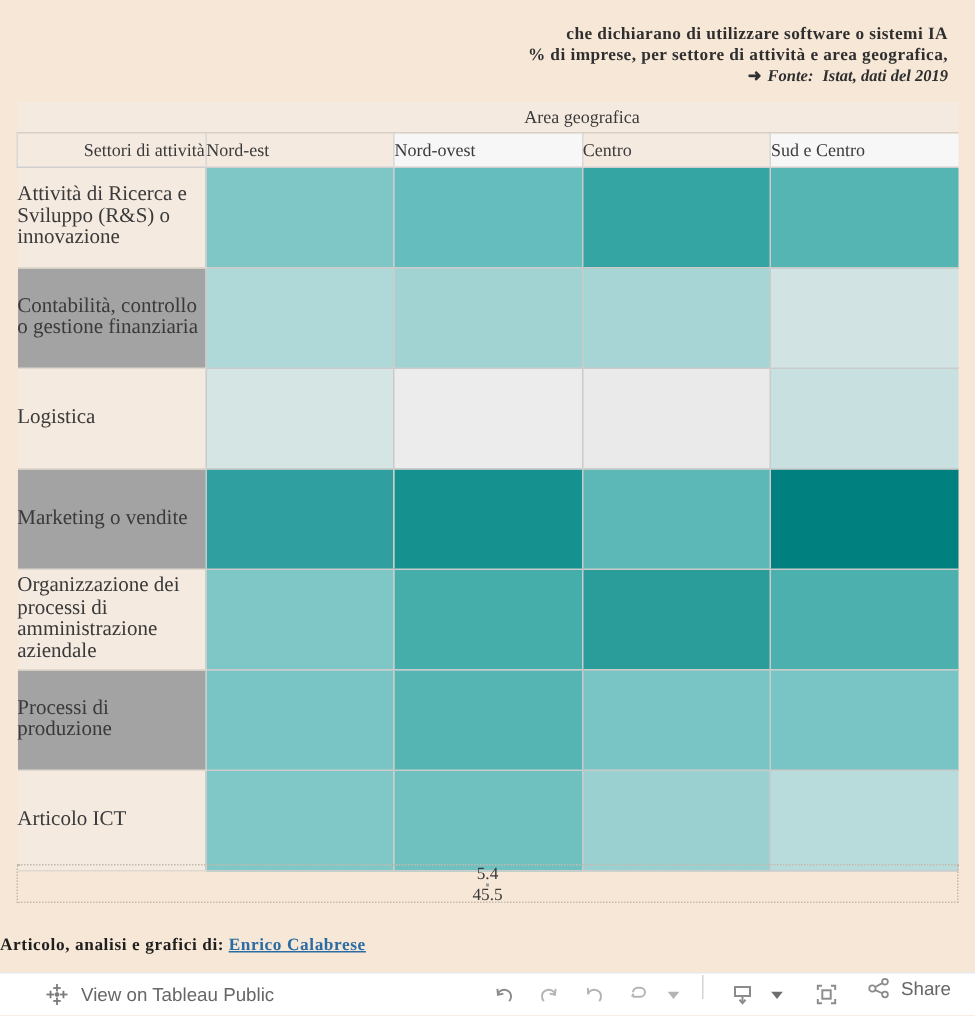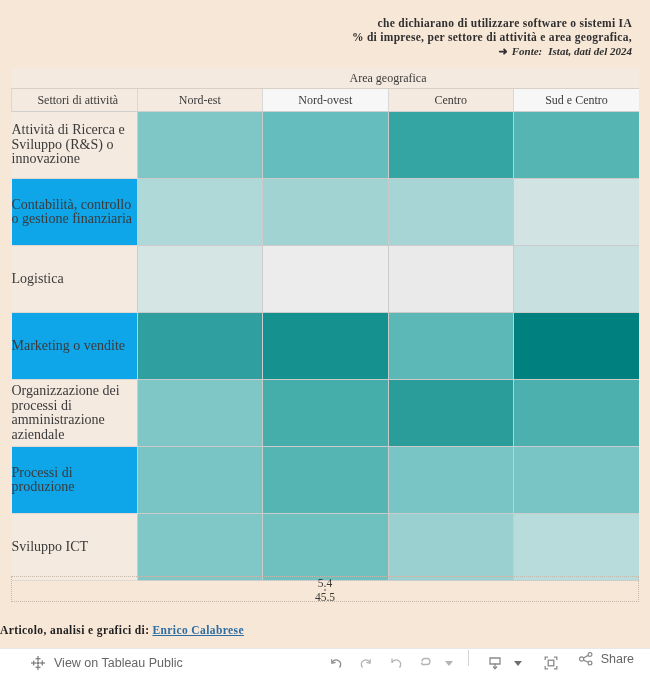--- a/index.html
+++ b/index.html
@@ -72,42 +72,41 @@
     color: #3a3a3a;
     background: #f5eae0;
     border-bottom: 1px solid #d8cfc5;
   }
   .corner-cell {
     background: #f5eae0;
     border-bottom: 1px solid #d8cfc5;
   }
   .col-header {
     height: 22px;
-    text-align: center;
     font-family: "Liberation Serif", serif;
     font-size: 12px;
     font-weight: normal;
     color: #3a3a3a;
     border-bottom: 1px solid #cfcfcf;
     border-left: 1px solid #d8d8d8;
   }
   .col-header.beige { background: #f5eae0; }
   .col-header.white { background: #f7f7f7; }
   .row-header {
     width: 162px;
     font-family: "Liberation Serif", serif;
     font-size: 14px;
     line-height: 14.5px;
     color: #3a3a3a;
     padding: 0 8px 0 7px;
     vertical-align: middle;
     border-bottom: 1px solid #e0d8ce;
   }
   .row-header.beige { background: #f5eae0; }
-  .row-header.white { background: #0ea5e9; }
+  .row-header.white { background: #a3a3a3; }
   .heat-cell {
     border-left: 1px solid #cbcbcb;
     border-bottom: 1px solid #cbcbcb;
     border-top: 1px solid #cbcbcb;
   }
 
   
   #legend {
     position: absolute;
     left: 11px;
@@ -213,32 +212,32 @@
   }
   svg { display: block; }
 </style>
 </head>
 <body>
 
 <div id="title-block">
   <div class="title-line">che dichiarano di utilizzare software o sistemi IA</div>
   <div class="title-line">% di imprese, per settore di attività e area geografica,</div>
   <div class="source-line">
-    <span class="arrow">➜</span><span class="src-label">Fonte:</span><span>Istat, dati del 2024</span>
+    <span class="arrow">➜</span><span class="src-label">Fonte:</span><span>Istat, dati del 2019</span>
   </div>
 </div>
 
 <table id="heat-table">
   <tbody>
       <tr>
     <td class="corner-cell"></td>
     <td class="grp-header" colspan="4">Area geografica</td>
   </tr>
   <tr>
-    <td class="col-header beige" style="text-align:center;padding-left:7px;">Settori di attività</td>
+    <td class="col-header beige" style="text-align:right;padding-left:7px;">Settori di attività</td>
     <td class="col-header beige">Nord-est</td>
     <td class="col-header white">Nord-ovest</td>
     <td class="col-header beige">Centro</td>
     <td class="col-header white">Sud e Centro</td>
   </tr>
   </tbody>
     <tbody id="heat-body">
       <tr>
         <td class="row-header beige" style="height: 66px;">Attività di Ricerca e Sviluppo (R&amp;S) o innovazione</td>
         <td class="heat-cell" style="background: rgb(126, 199, 198);"></td>
@@ -275,21 +274,21 @@
         <td class="heat-cell" style="background: rgb(76, 176, 174);"></td>
       </tr>
       <tr>
         <td class="row-header white" style="height: 66px;">Processi di produzione</td>
         <td class="heat-cell" style="background: rgb(121, 197, 197);"></td>
         <td class="heat-cell" style="background: rgb(85, 181, 179);"></td>
         <td class="heat-cell" style="background: rgb(121, 197, 197);"></td>
         <td class="heat-cell" style="background: rgb(121, 197, 197);"></td>
       </tr>
       <tr>
-        <td class="row-header beige" style="height: 66px;">Sviluppo ICT</td>
+        <td class="row-header beige" style="height: 66px;">Articolo ICT</td>
         <td class="heat-cell" style="background: rgb(127, 200, 199);"></td>
         <td class="heat-cell" style="background: rgb(111, 193, 192);"></td>
         <td class="heat-cell" style="background: rgb(155, 208, 208);"></td>
         <td class="heat-cell" style="background: rgb(184, 220, 219);"></td>
       </tr>
     </tbody>
 </table>
 
 <div id="legend">
   <span class="legend-label">5.4</span>

